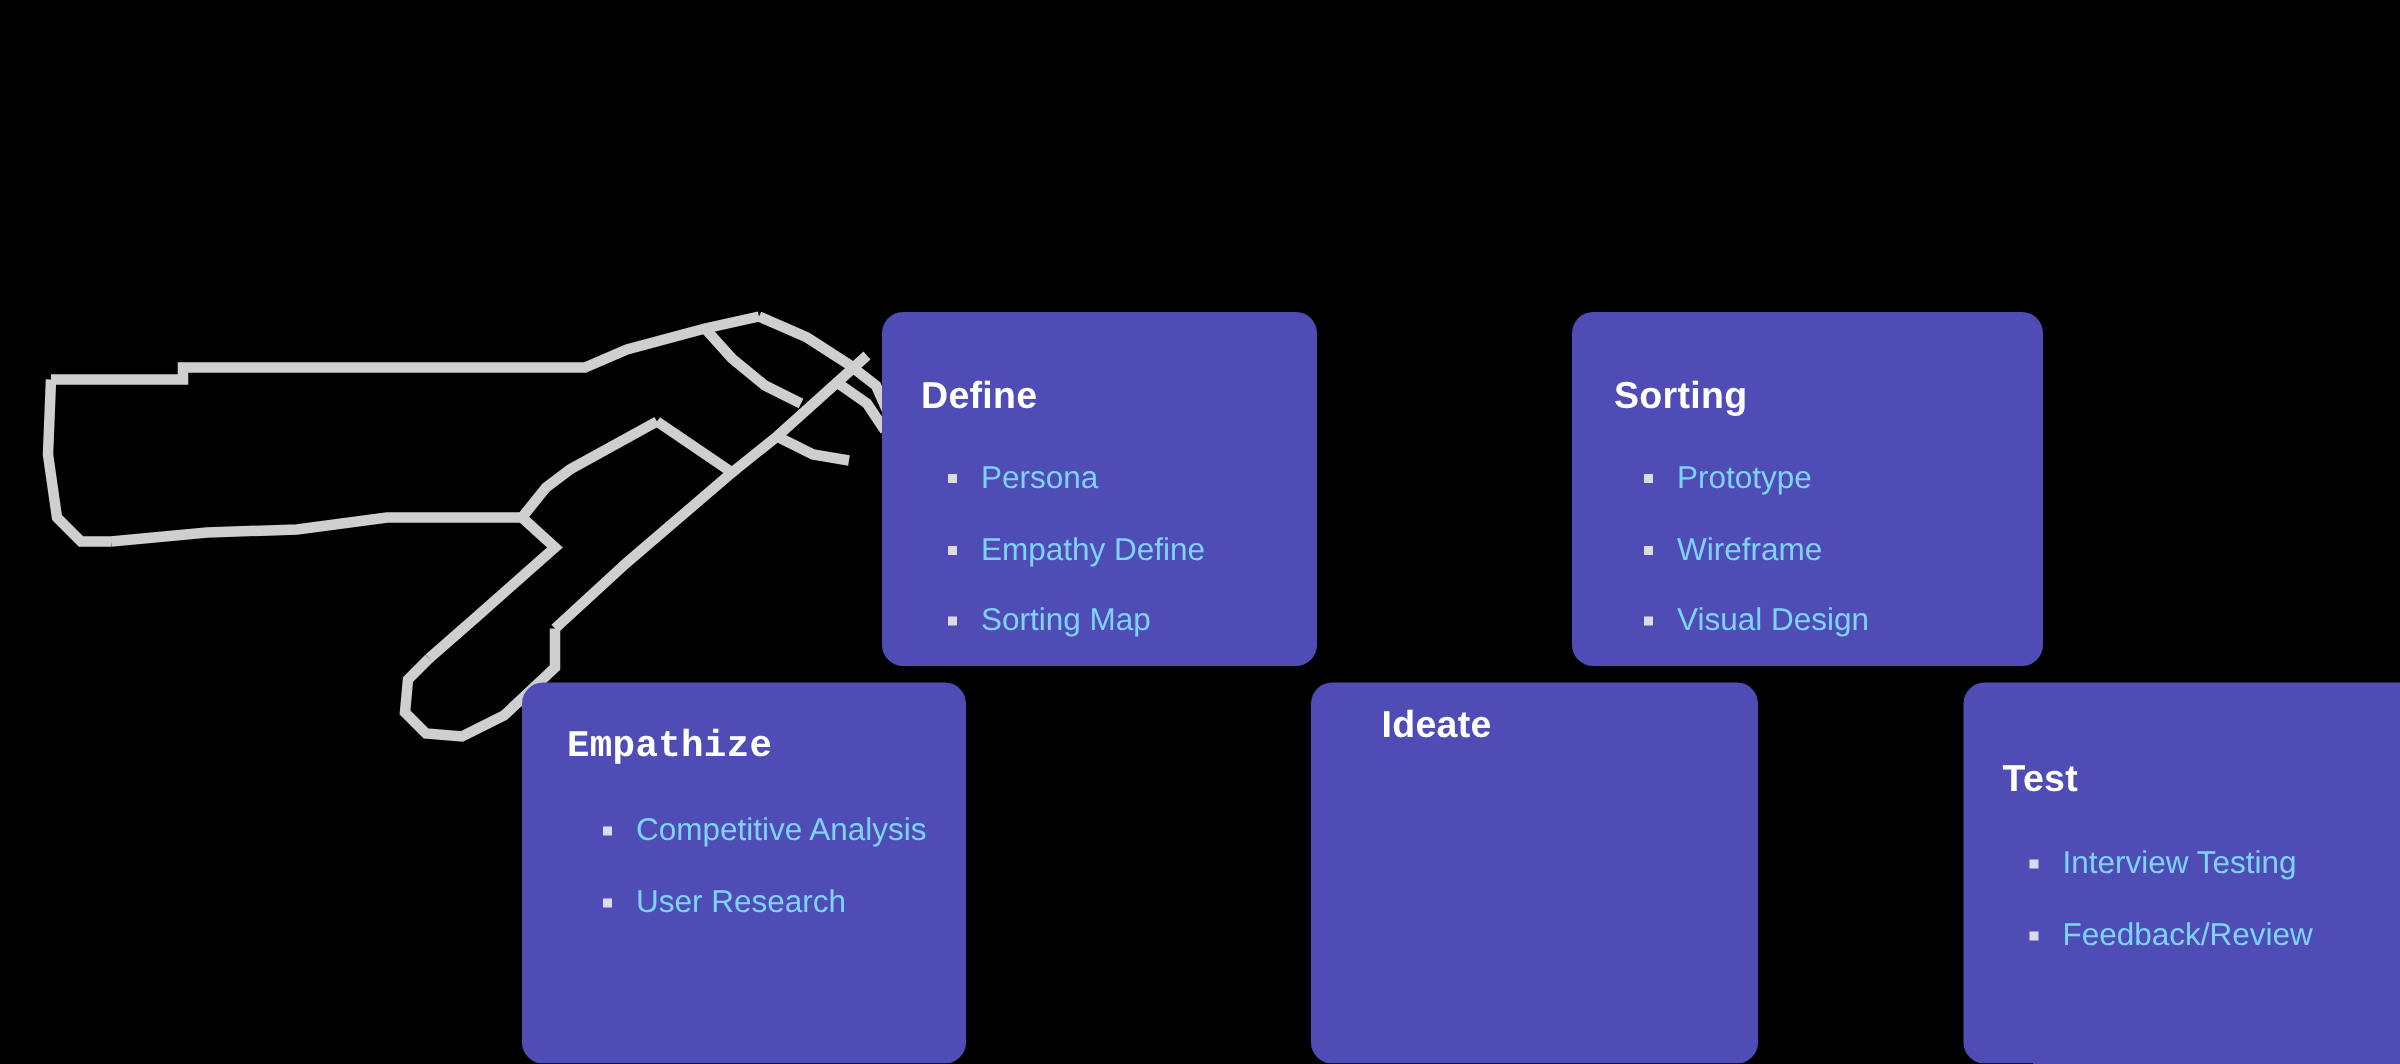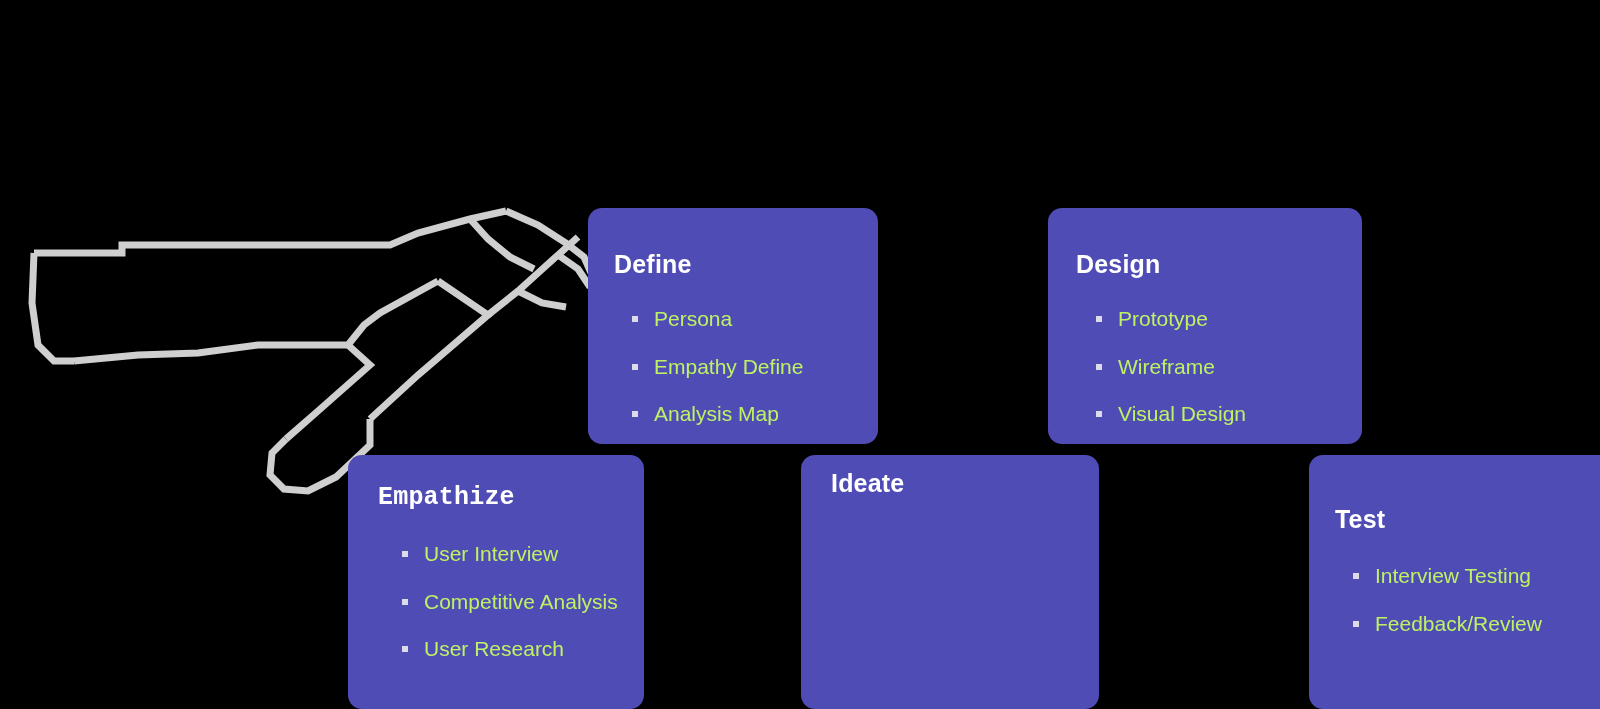--- a/index.html
+++ b/index.html
@@ -61,21 +61,21 @@
   .card-list {
     list-style: none;
     margin: 0;
     padding: 0;
   }
   .card-list li {
     position: relative;
     font-size: 21px;
     font-weight: 400;
     line-height: 1.32;
-    color: #bef264;
+    color: #7dd3fc;
     margin-bottom: 20px;
     padding-left: 22px;
   }
   .card-list li .bullet {
     position: absolute;
     left: 0;
     top: 11px;
     width: 6px;
     height: 6px;
     background: #dcdce8;
@@ -85,21 +85,21 @@
     padding-left: 22px;
   }
   .card-list li.wrap .txt {
     display: inline;
   }
 
   
   #card-define   { left: 588px;  width: 290px; padding: 42px 0 0 26px; }
   #card-design   { left: 1048px; width: 314px; padding: 42px 0 0 28px; }
   #card-empathize{ left: 348px;  width: 296px; padding: 28px 0 0 30px; }
-  #card-ideate   { left: 801px;  width: 298px; padding: 14px 0 0 16px; }
+  #card-ideate   { left: 874px;  width: 298px; padding: 14px 0 0 33px; }
   #card-test     { left: 1285px; width: 315px; padding: 50px 0 0 26px; margin-left: 24px; }
 
   #card-define .card-title   { margin-bottom: 26px; }
   #card-design .card-title   { margin-bottom: 26px; }
   #card-empathize .card-title{ margin-bottom: 28px; font-family: Liberation Mono, monospace; }
   #card-ideate .card-title   { margin-bottom: 28px; margin-left: 14px; }
   #card-test .card-title     { margin-bottom: 28px; }
 
   #card-ideate .card-list    { margin-left: 12px; }
   #card-test .card-list      { margin-left: 18px; }
@@ -149,27 +149,27 @@
       <li>
         <span class="bullet"></span>
         <span class="txt">Persona</span>
       </li>
       <li>
         <span class="bullet"></span>
         <span class="txt">Empathy Define</span>
       </li>
       <li>
         <span class="bullet"></span>
-        <span class="txt">Analysis Map</span>
+        <span class="txt">Sorting Map</span>
       </li>
     </ul>
   </div>
 
   <div class="card row-top" id="card-design">
-    <h2 class="card-title">Design</h2>
+    <h2 class="card-title">Sorting</h2>
     <ul class="card-list">
       <li>
         <span class="bullet"></span>
         <span class="txt">Prototype</span>
       </li>
       <li>
         <span class="bullet"></span>
         <span class="txt">Wireframe</span>
       </li>
       <li>
@@ -177,24 +177,20 @@
         <span class="txt">Visual Design</span>
       </li>
     </ul>
   </div>
 
   <div class="card row-bottom" id="card-empathize">
     <h2 class="card-title">Empathize</h2>
     <ul class="card-list">
       <li>
         <span class="bullet"></span>
-        <span class="txt">User Interview</span>
-      </li>
-      <li>
-        <span class="bullet"></span>
         <span class="txt">Competitive Analysis</span>
       </li>
       <li>
         <span class="bullet"></span>
         <span class="txt">User Research</span>
       </li>
     </ul>
   </div>
 
   <div class="card row-bottom" id="card-ideate">

